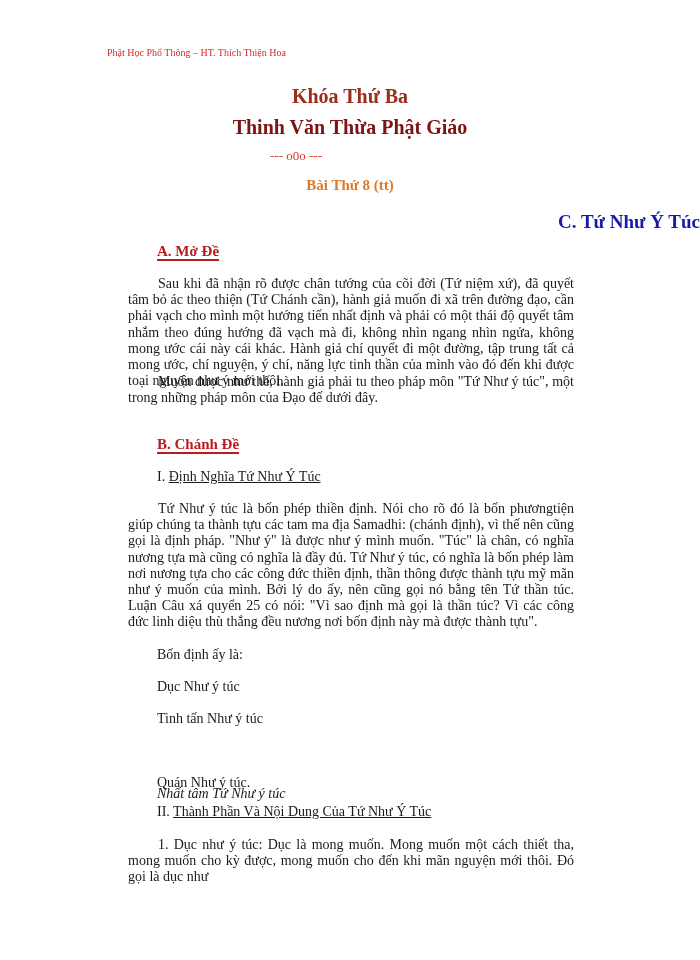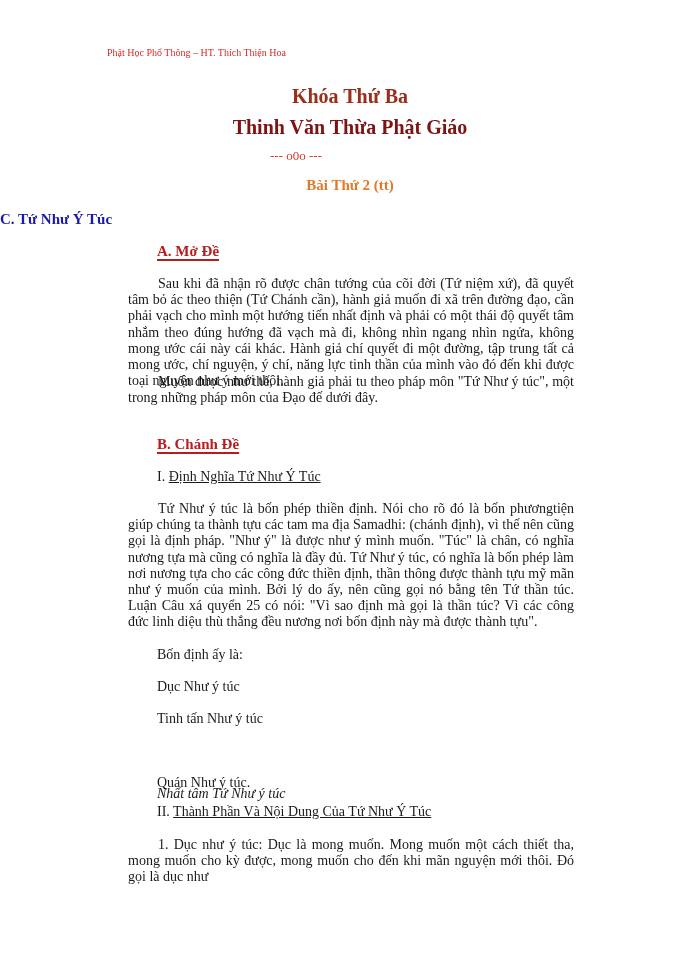--- a/index.html
+++ b/index.html
@@ -3,36 +3,36 @@
   <meta charset="utf-8">
   <style>
     html, body { margin: 0; padding: 0; background: #ffffff; }
     body { width: 700px; height: 960px; position: relative; overflow: hidden; font-family: "Liberation Serif", serif; color: #1a1a1a; }
     .header { position: absolute; left: 107px; top: 47px; font-family: Liberation Serif, serif; font-size: 10px; color: #d42a2a; }
     .title { position: absolute; left: 0; width: 700px; text-align: center; font-weight: bold; color: #8b1a1a; font-size: 20px; line-height: 24px; }
     .t1 { top: 84px; color: #9a2e1a; }
     .t2 { top: 107px; color: #7d1414; margin-top: 8px; }
     .sep { position: absolute; left: 0; width: 592px; text-align: center; top: 148px; font-size: 13px; color: #d43a2a; }
     .lesson { position: absolute; left: 0; width: 700px; text-align: center; top: 177px; font-size: 15px; font-weight: bold; color: #e07a2a; }
-    .topic { position: absolute; left: 0; width: 700px; text-align: left; top: 211px; font-size: 15px; font-weight: bold; color: #1a1aa8; }
+    .topic { position: absolute; left: 0; width: 700px; text-align: right; top: 211px; font-size: 19px; font-weight: bold; color: #1a1aa8; }
     .sect { position: absolute; left: 157px; font-size: 15px; font-weight: bold; color: #b91c1c; text-decoration: underline; text-decoration-thickness: 2px; text-underline-offset: 3px; }
     .para { position: absolute; left: 128px; width: 446px; font-size: 14px; line-height: 16.2px; text-align: justify; }
     .para .ind { display: inline-block; width: 30px; }
     .line { position: absolute; left: 157px; font-size: 14px; }
     .sub-u { text-decoration: underline; }
   </style>
 </head>
 <body>
 
 <div class="header">Phật Học Phổ Thông – HT. Thích Thiện Hoa</div>
 
 <div class="title t1">Khóa Thứ Ba</div>
 <div class="title t2">Thinh Văn Thừa Phật Giáo</div>
 <div class="sep">--- o0o ---</div>
-<div class="lesson">Bài Thứ 2 (tt)</div>
+<div class="lesson">Bài Thứ 8 (tt)</div>
 <div class="topic">C. Tứ Như Ý Túc</div>
 
 <div class="sect" style="top:243px;">A. Mở Đề</div>
 
 <div class="para" style="top:276px;"><span class="ind"></span><span>Sau khi đã nhận rõ được chân tướng của cõi đời (Tứ niệm xứ), đã quyết tâm bỏ ác theo thiện (Tứ Chánh cần), hành giả muốn đi xã trên đường đạo, cần phải vạch cho mình một hướng tiến nhất định và phải có một thái độ quyết tâm nhắm theo đúng hướng đã vạch mà đi, không nhìn ngang nhìn ngửa, không mong ước cái này cái khác. Hành giả chí quyết đi một đường, tập trung tất cả mong ước, chí nguyện, ý chí, năng lực tinh thần của mình vào đó đến khi được toại nguyện như ý mới thôi.</span></div>
 
 <div class="para" style="top:374px;"><span class="ind"></span><span>Muốn được như thế, hành giả phải tu theo pháp môn "Tứ Như ý túc", một trong những pháp môn của Đạo đế dưới đây.</span></div>
 
 <div class="sect" style="top:436px;">B. Chánh Đề</div>
 

